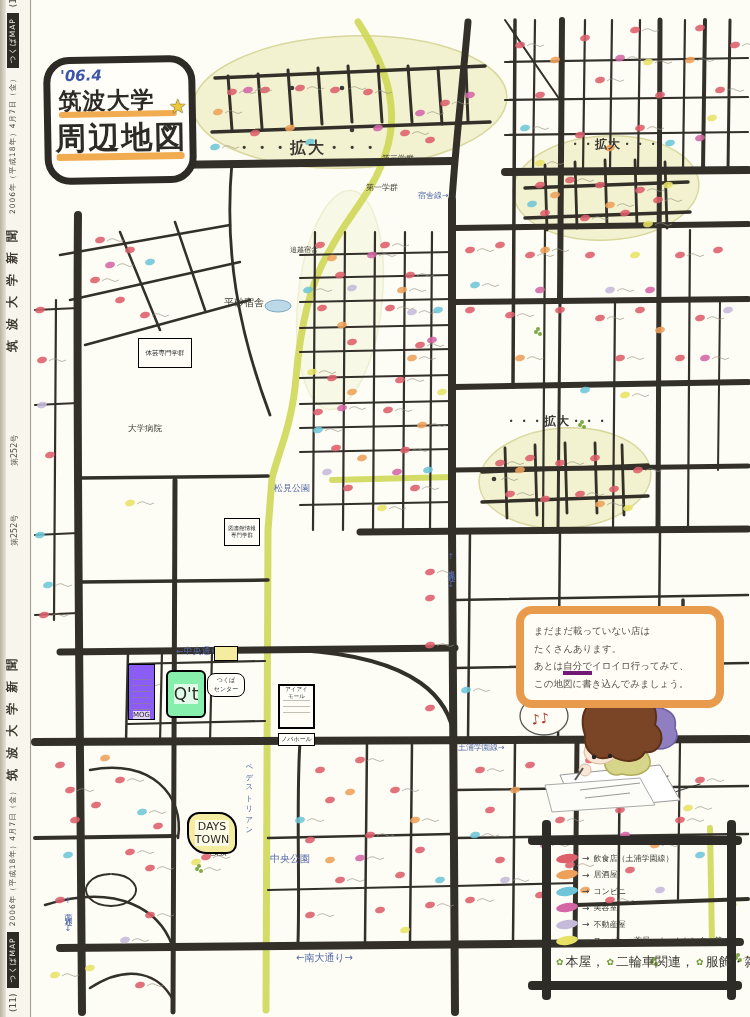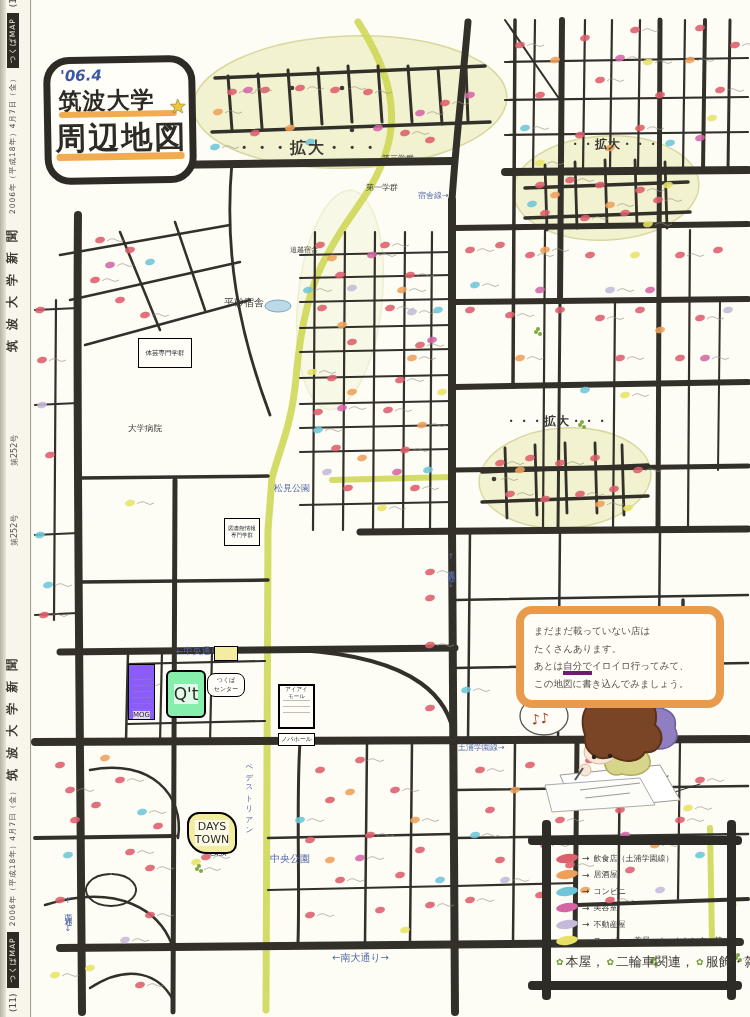--- a/index.html
+++ b/index.html
@@ -574,21 +574,21 @@
       </g>
     </svg>
   <div id="labels">
       <div class="map-label" style="left: 236px; top: 140px; font-size: 16px; color: rgb(59, 56, 51); font-weight: bold; letter-spacing: 2px;">・・・拡大・・・</div>
       <div class="map-label" style="left: 556px; top: 138px; font-size: 12px; color: rgb(59, 56, 51); font-weight: bold; letter-spacing: 1px;">・・・拡大・・・</div>
       <div class="map-label" style="left: 505px; top: 415px; font-size: 12px; color: rgb(59, 56, 51); font-weight: bold; letter-spacing: 1px;">・・・拡大・・・</div>
       <div class="map-label" style="left: 143px; top: 647px; font-size: 9px; color: rgb(84, 105, 168); margin-left: 33px;">←中央通り→</div>
       <div class="map-label" style="left: 418px; top: 192px; font-size: 8px; color: rgb(84, 105, 168);">宿舎線→</div>
       <div class="map-label vert" style="left: 446px; top: 552px; font-size: 8px; color: rgb(84, 105, 168);">↑東大通り↓</div>
       <div class="map-label vert" style="left: 63px; top: 896px; font-size: 8px; color: rgb(84, 105, 168);">↑西大通り↓</div>
-      <div class="map-label" style="left: 296px; top: 953px; font-size: 10px; color: rgb(84, 105, 168); margin-left: 36px;">←南大通り→</div>
+      <div class="map-label" style="left: 296px; top: 953px; font-size: 10px; color: rgb(84, 105, 168);">←南大通り→</div>
       <div class="map-label" style="left: 458px; top: 744px; font-size: 8px; color: rgb(84, 105, 168);">土浦学園線→</div>
       <div class="map-label" style="left: 274px; top: 484px; font-size: 9px; color: rgb(84, 105, 168);">松見公園</div>
       <div class="map-label" style="left: 270px; top: 854px; font-size: 10px; color: rgb(84, 105, 168); text-align: center;">中央公園</div>
       <div class="map-label vert" style="left: 245px; top: 758px; font-size: 7.5px; color: rgb(84, 105, 168);">ペデストリアン</div>
       <div class="map-label" style="left: 382px; top: 155px; font-size: 8px; color: rgb(59, 56, 51);">第三学群</div>
       <div class="map-label" style="left: 366px; top: 184px; font-size: 8px; color: rgb(59, 56, 51); text-align: center;">第一学群</div>
       <div class="map-label" style="left: 128px; top: 424px; font-size: 8.5px; color: rgb(59, 56, 51);">大学病院</div>
       <div class="map-label" style="left: 290px; top: 247px; font-size: 7px; color: rgb(59, 56, 51);">追越宿舎</div>
       <div class="map-label" style="left: 224px; top: 298px; font-size: 10px; color: rgb(59, 56, 51);">平砂宿舎</div>
       <div class="map-label" style="left: 210px; top: 851px; font-size: 6px; color: rgb(59, 56, 51);">CASA</div>

